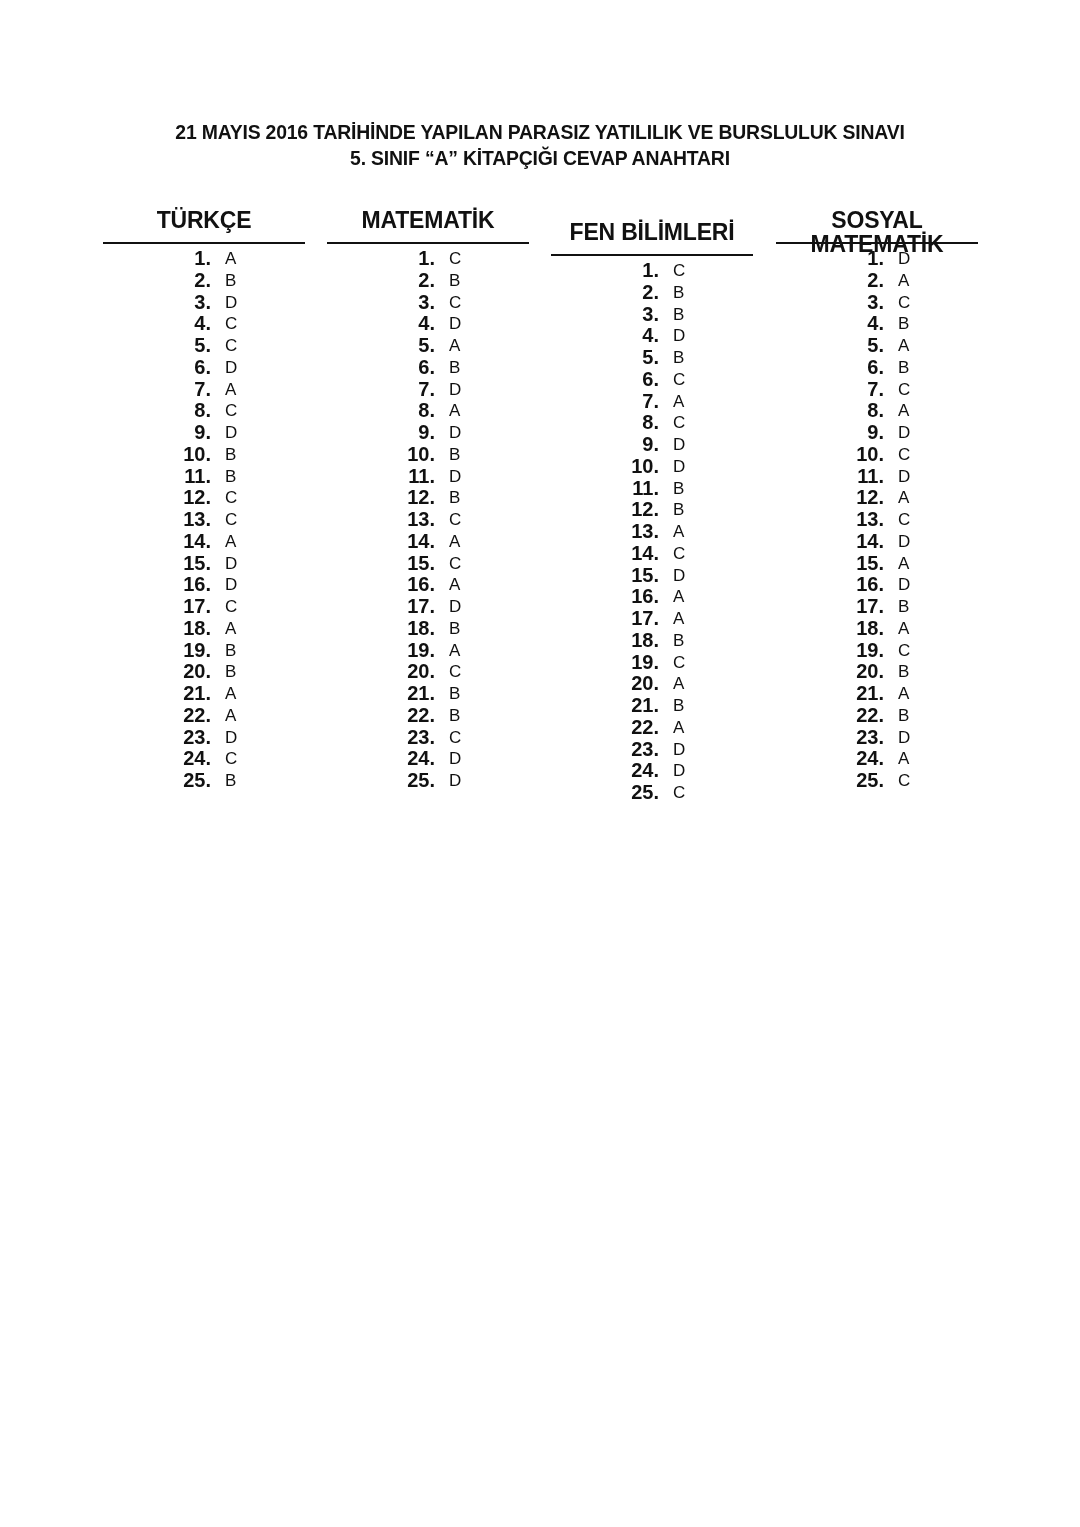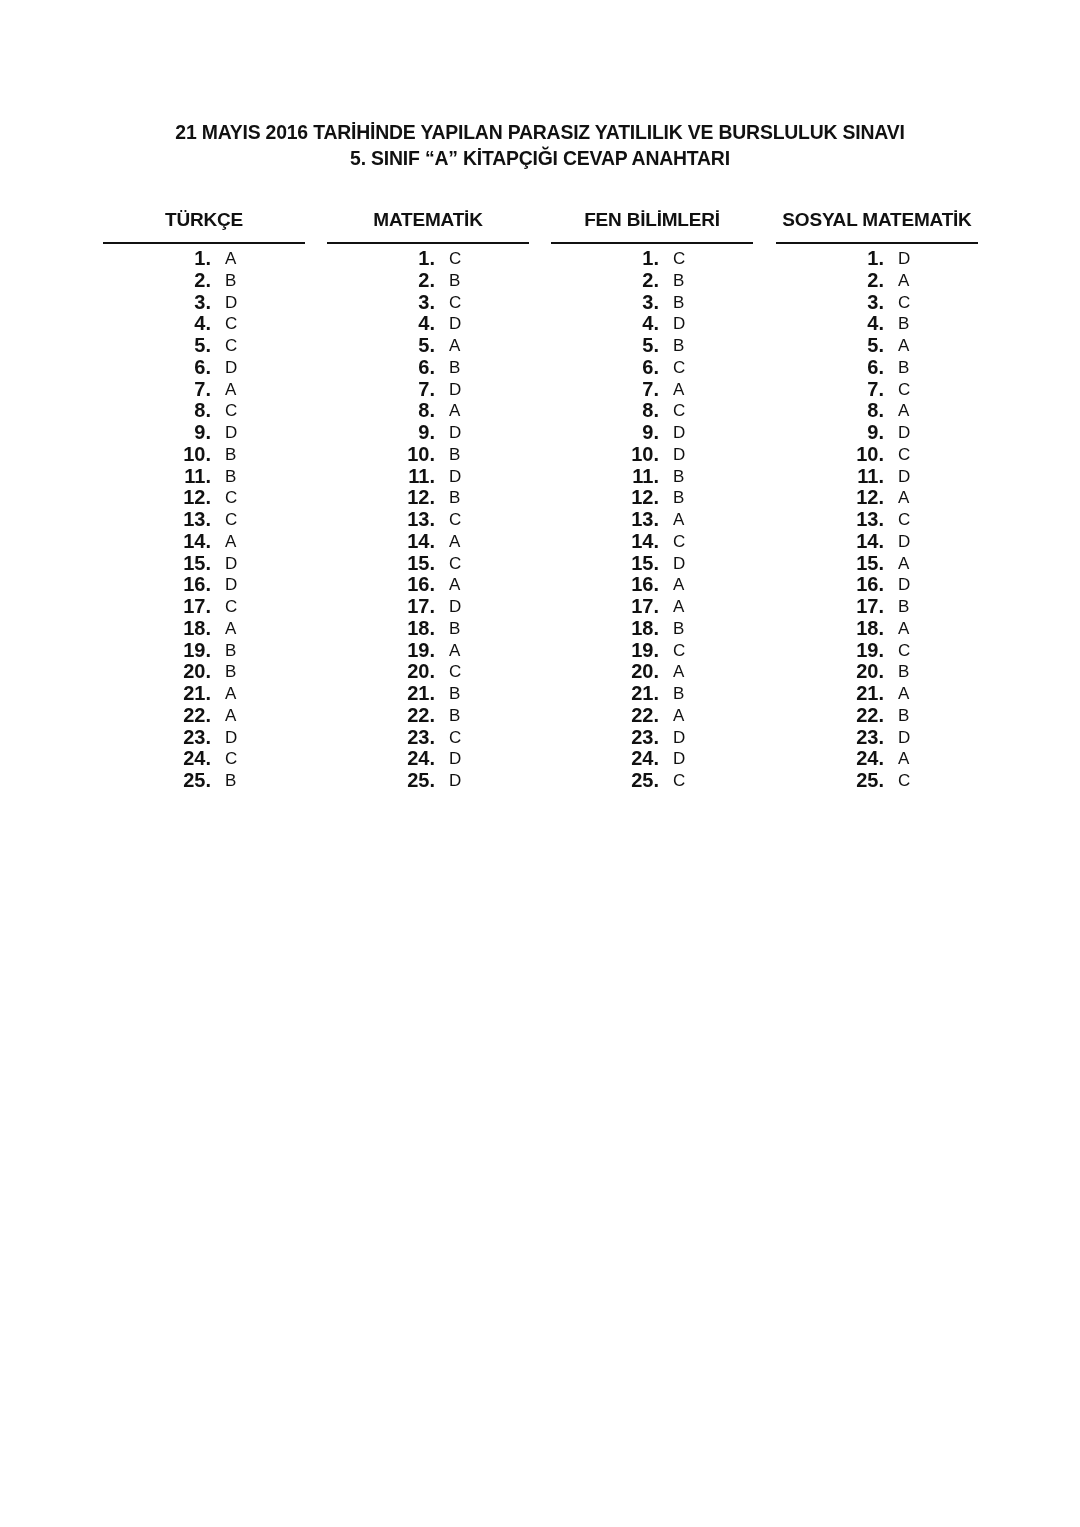--- a/index.html
+++ b/index.html
@@ -30,21 +30,21 @@
     .title.t2 { top: 146px; }
 
     .column {
       position: absolute;
       top: 208px;
       width: 202px;
     }
     .col-header {
       text-align: center;
       font-weight: bold;
-      font-size: 19px;
+      font-size: 23px;
       line-height: 24px;
       height: 24px;
       letter-spacing: -0.2px;
     }
     .col-rule {
       margin-top: 10px;
       height: 2px;
       background: #111111;
       width: 202px;
     }
@@ -283,21 +283,21 @@
         <span class="q-num">24.</span>
         <span class="q-ans">D</span>
       </div>
       <div class="answer-row">
         <span class="q-num">25.</span>
         <span class="q-ans">D</span>
       </div>
     </div>
 </div>
 
-<div class="column" style="left:551px;">
+<div class="column" style="left:551px;margin-top:12px;">
   <div class="col-header">FEN BİLİMLERİ</div>
   <div class="col-rule"></div>
   <div class="answers">
       <div class="answer-row">
         <span class="q-num">1.</span>
         <span class="q-ans">C</span>
       </div>
       <div class="answer-row">
         <span class="q-num">2.</span>
         <span class="q-ans">B</span>

